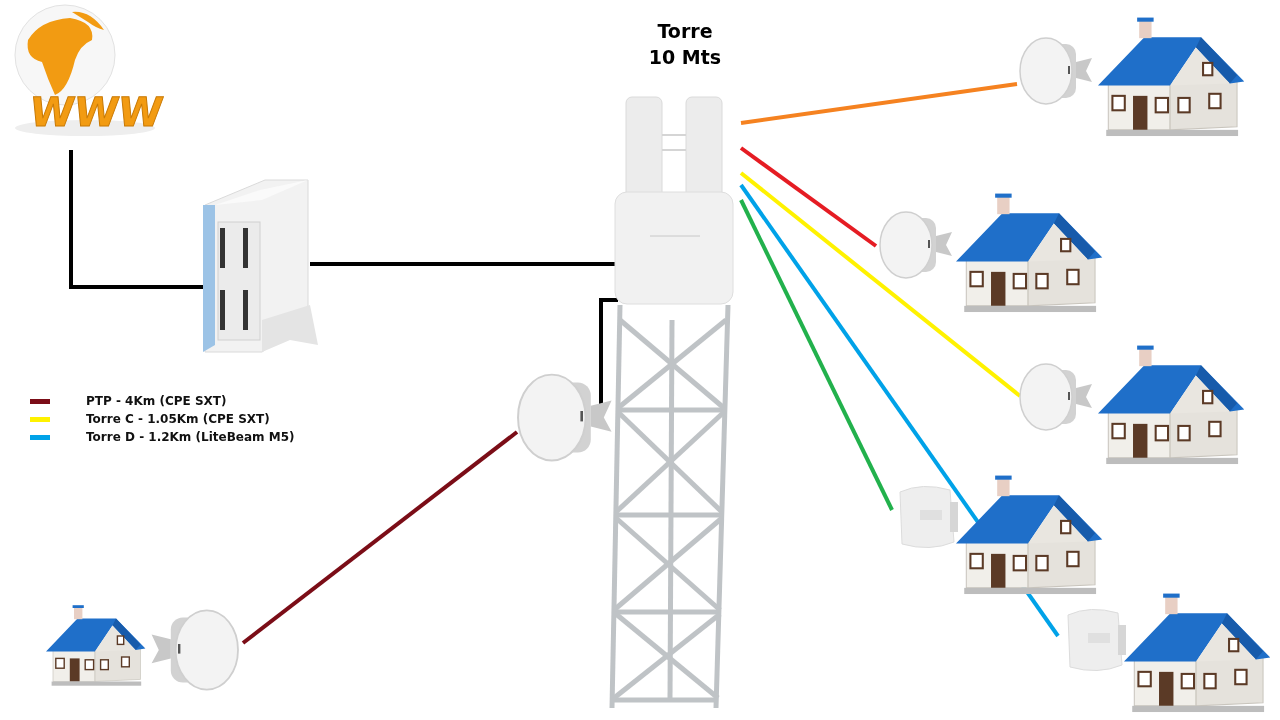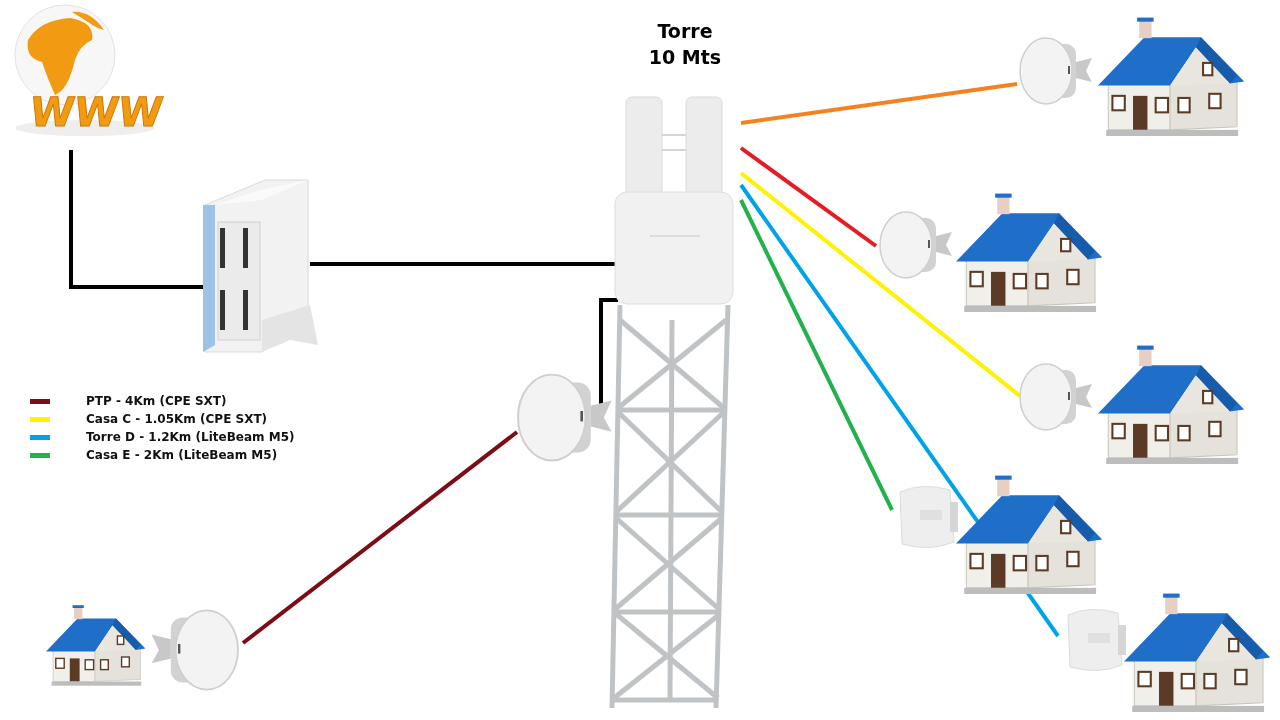--- a/index.html
+++ b/index.html
@@ -166,23 +166,19 @@
   <div>10 Mts</div>
 </div>
 
 <div class="legend">
   <div class="legend-row">
     <span class="swatch" style="background:#7b0d17"></span>
     <span class="legend-label">PTP - 4Km (CPE SXT)</span>
   </div>
   <div class="legend-row">
     <span class="swatch" style="background:#fff200"></span>
-    <span class="legend-label">Casa C - 1.05Km (CPE SXT)</span>
+    <span class="legend-label">Torre C - 1.05Km (CPE SXT)</span>
   </div>
   <div class="legend-row">
     <span class="swatch" style="background:#00a2e8"></span>
     <span class="legend-label">Torre D - 1.2Km (LiteBeam M5)</span>
   </div>
-  <div class="legend-row">
-    <span class="swatch" style="background:#22b14c"></span>
-    <span class="legend-label">Casa E - 2Km (LiteBeam M5)</span>
-  </div>
 </div>
 
 </body></html>

